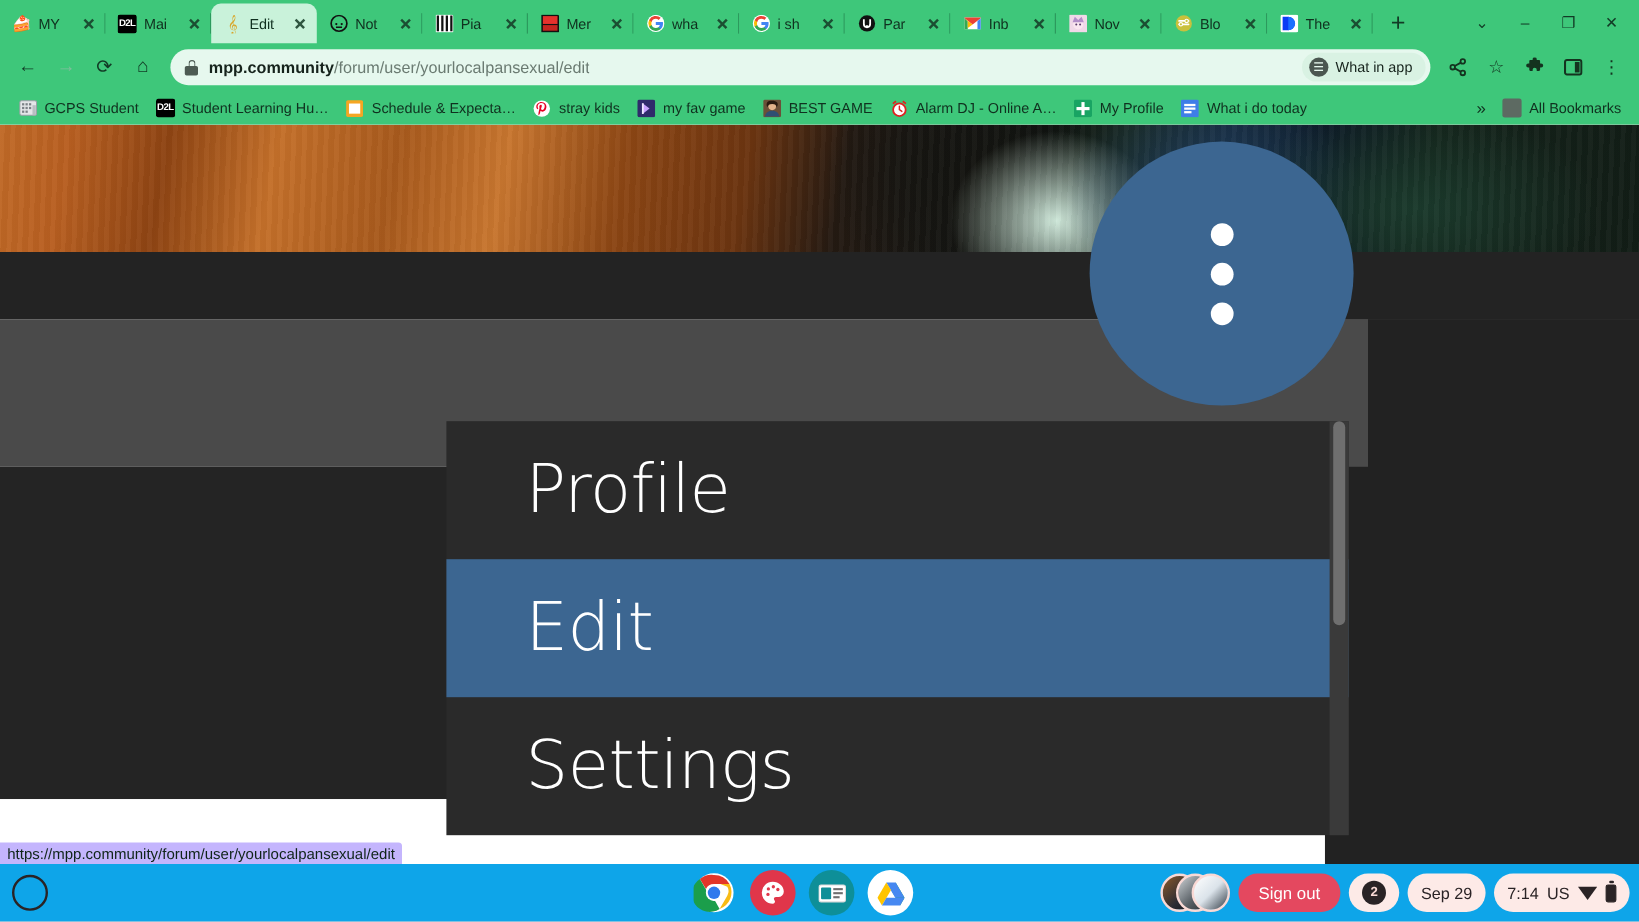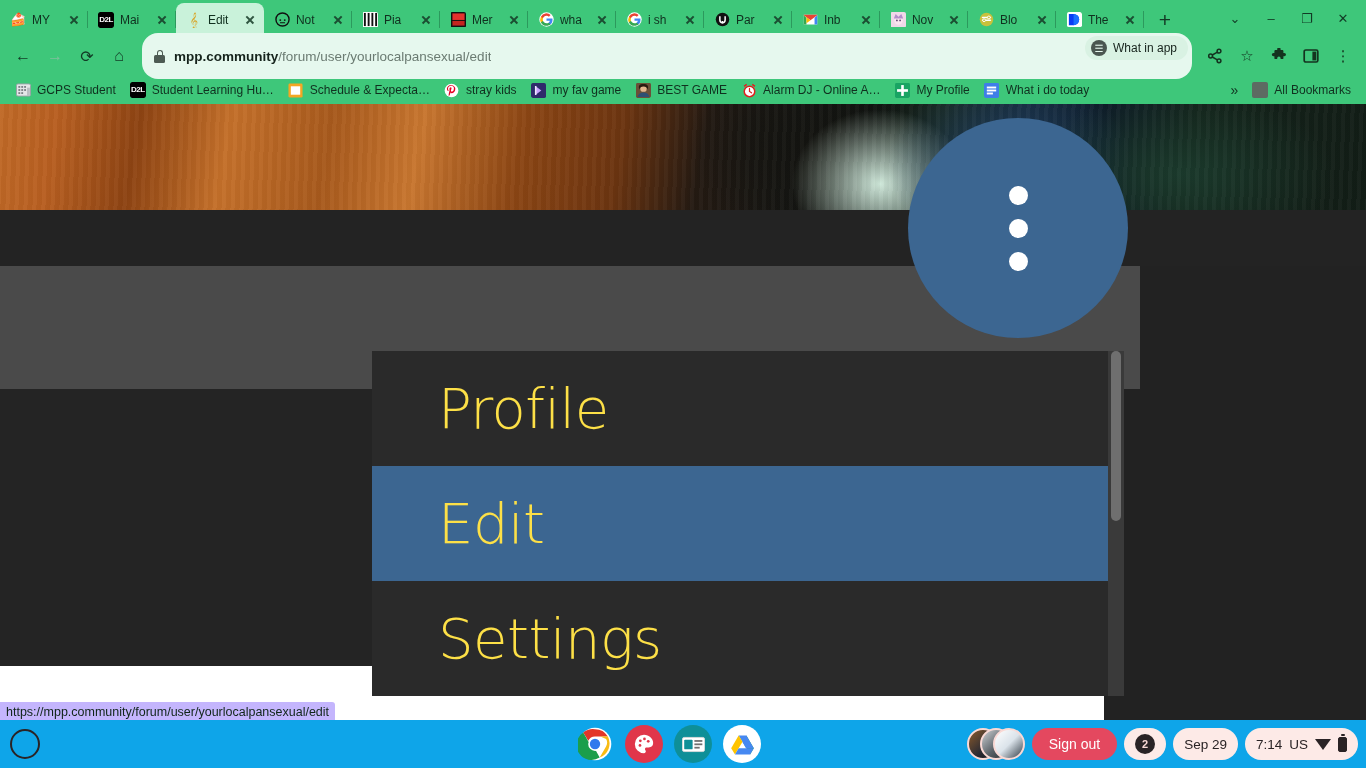--- a/index.html
+++ b/index.html
@@ -74,21 +74,21 @@
   .toolbar{
     height:40px; display:flex; align-items:center; padding:0 8px; gap:2px;
   }
   .navbtn{
     width:30px; height:30px; border-radius:50%;
     display:flex; align-items:center; justify-content:center;
     color:#123a25; font-size:16px; flex:0 0 30px;
   }
   .navbtn.disabled{ color:#7fbf9c; }
   .omnibox{
-    flex:1 1 auto; height:46px; margin:0 6px; border-radius:16px;
+    flex:1 1 auto; height:30px; margin:0 6px; border-radius:16px;
     background:#e6f8ee; display:flex; align-items:center; padding:0 12px;
     position:relative; min-width:0;
   }
   .lock{
     width:11px; height:13px; margin-right:9px; position:relative; flex:0 0 11px;
   }
   .lock .body{
     position:absolute; left:0; bottom:0; width:11px; height:8px;
     background:#4d5b53; border-radius:1.5px;
   }
@@ -186,21 +186,21 @@
   }
   .fab .dot{ width:19px; height:19px; border-radius:50%; background:#ffffff; }
 
   
   .menu{
     position:absolute; left:372px; top:247px; width:752px;
     background:#2a2a2a; z-index:8;
   }
   .menu-item{
     height:115px; display:flex; align-items:center;
-    padding-left:66px; color:#fde047;
+    padding-left:66px; color:#ffffff;
     font-family:"DejaVu Sans", sans-serif;
     font-size:56px; font-weight:300; letter-spacing:-.5px;
   }
   .menu-item.sel{ background:#3c6691; }
   .menu-scroll{
     position:absolute; right:0; top:0; width:16px; height:100%;
     background:#3a3a3a; z-index:9;
   }
   .menu-scroll .thumb{
     position:absolute; left:3px; top:0; width:10px; height:170px;

